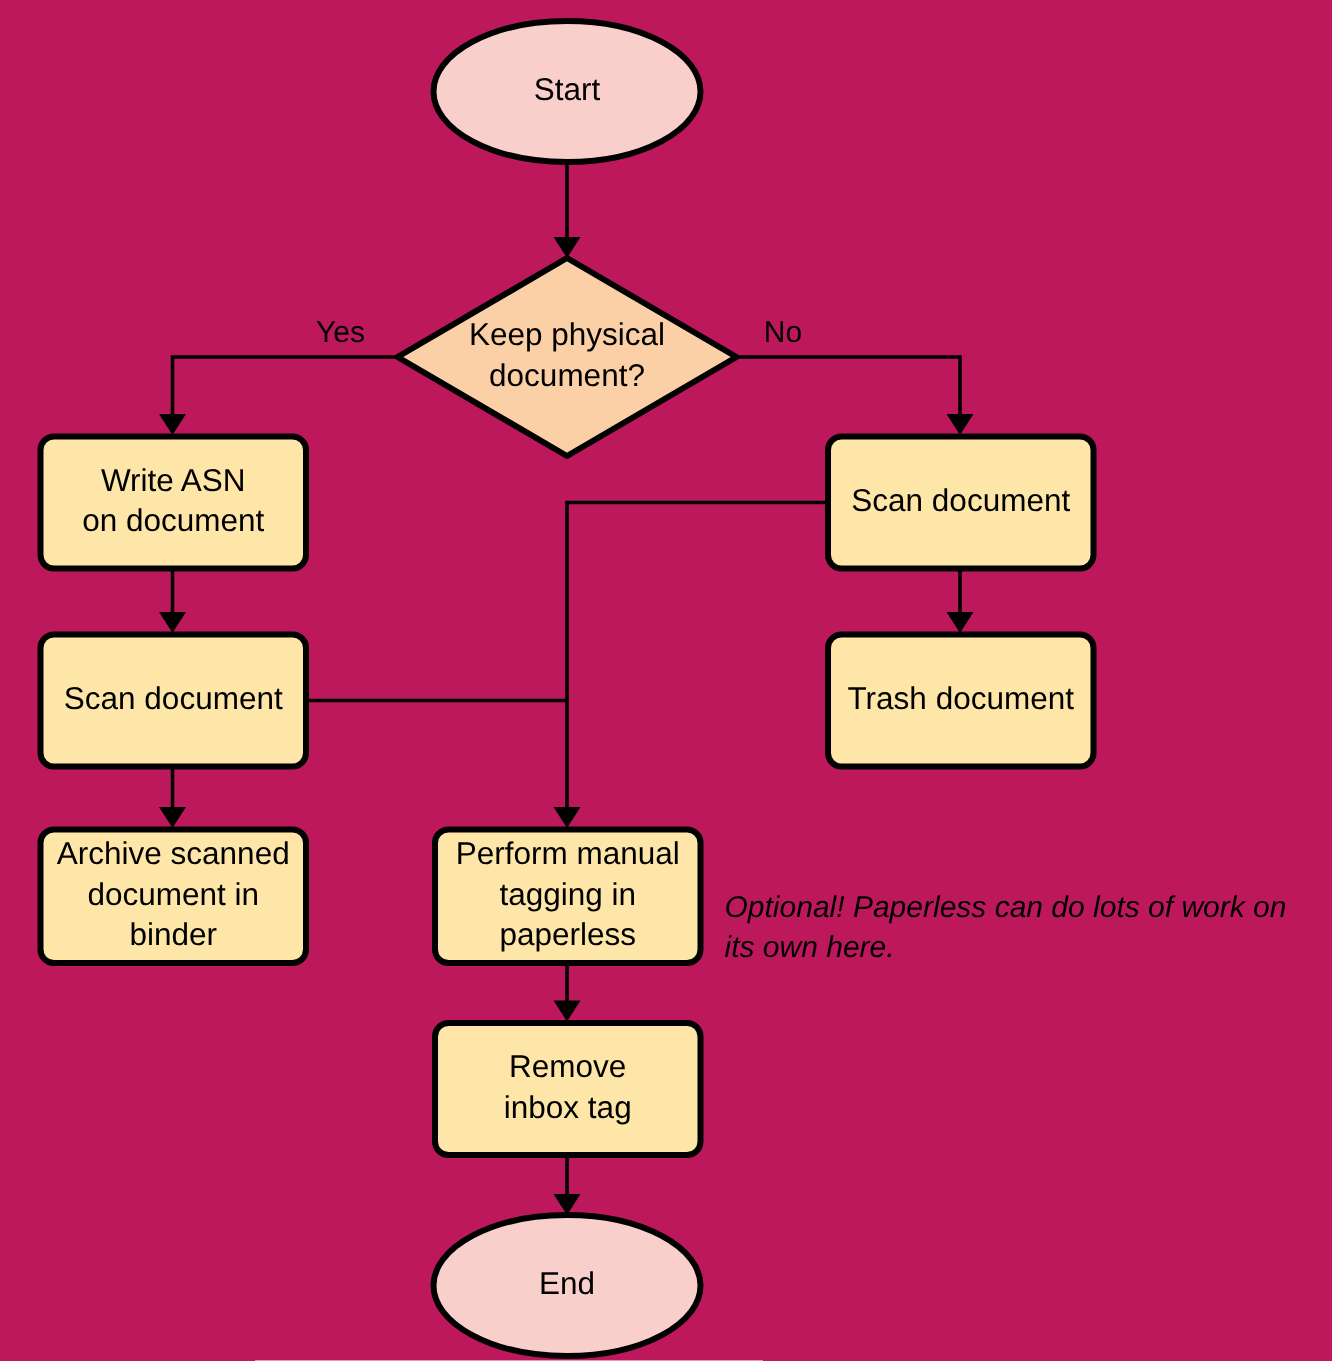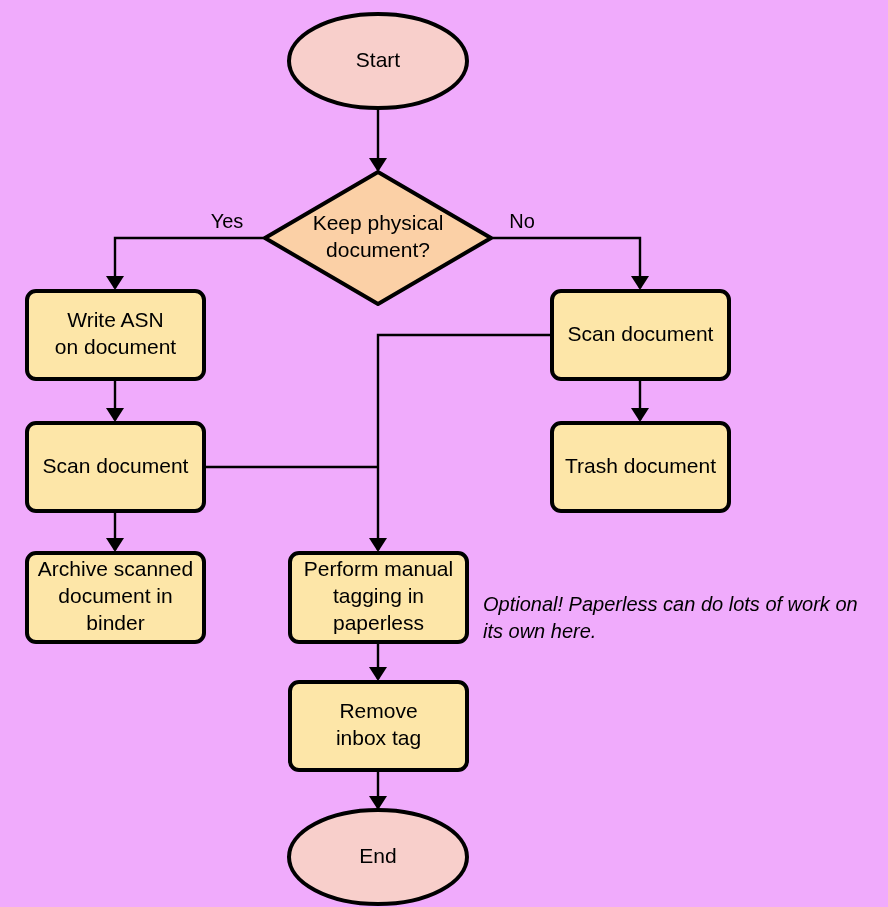--- a/index.html
+++ b/index.html
@@ -7,21 +7,21 @@
     padding: 0;
     background: #ffffff;
   }
   body {
     font-family: "Liberation Sans", sans-serif;
   }
   #flowchart-root {
     position: relative;
     width: 888px;
     height: 907px;
-    background: #f0abfc;
+    background: #be185d;
     overflow: hidden;
     text-align: right;
   }
   svg.diagram {
     display: block;
     width: 888px;
     height: 907px;
   }
   .node-shape {
     stroke: #000000;

